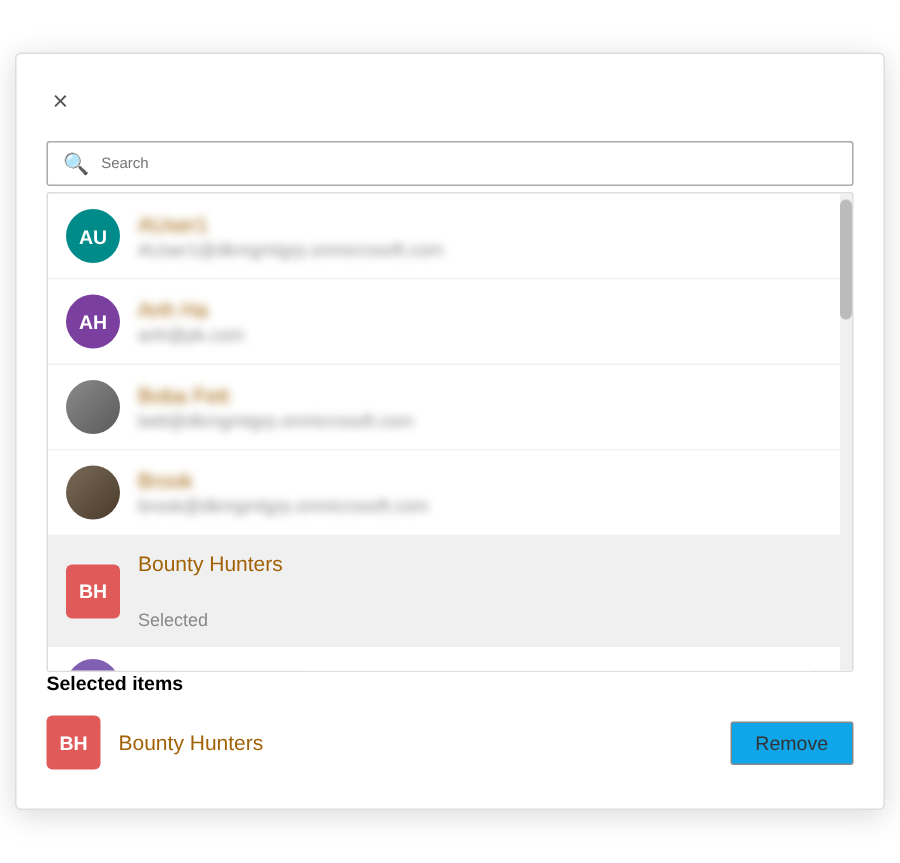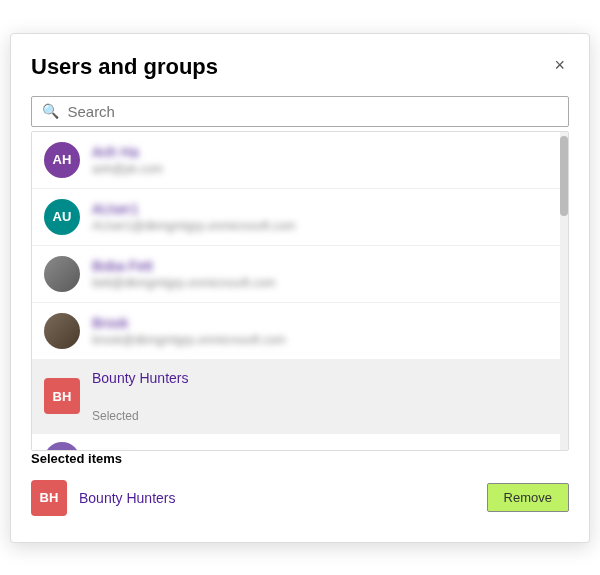--- a/index.html
+++ b/index.html
@@ -46,21 +46,21 @@
       align-items: center;
       border: 1px solid #aaa;
       border-radius: 2px;
       padding: 6px 10px;
       margin-bottom: 4px;
       gap: 8px;
     }
     .search-box input {
       border: none;
       outline: none;
-      font-size: 15px;
+      font-size: 10px;
       color: #333;
       width: 100%;
     }
     .search-icon-wrap {
       color: #666;
       font-size: 14px;
     }
     .list-container {
       border: 1px solid #ddd;
       border-radius: 2px;
@@ -99,21 +99,21 @@
     .avatar.square {
       border-radius: 4px;
     }
     .item-info {
       display: flex;
       flex-direction: column;
       gap: 2px;
     }
     .item-name {
       font-size: 14px;
-      color: #4c1d95;
+      color: #a16207;
       font-weight: 500;
     }
     .item-email {
       font-size: 12px;
       color: #888;
     }
     .item-selected-label {
       font-size: 12px;
       color: #888;
       margin-top: 21px;
@@ -144,21 +144,21 @@
     }
     .selected-item {
       display: flex;
       align-items: center;
       gap: 12px;
       padding: 6px 0;
     }
     .remove-btn {
       margin-left: auto;
       border: 1px solid #888;
-      background: #bef264;
+      background: #0ea5e9;
       padding: 6px 16px;
       font-size: 13px;
       cursor: pointer;
       border-radius: 2px;
       color: #333;
     }
     .blur-text {
       filter: blur(3px);
       user-select: none;
       display: inline-block;
@@ -173,45 +173,44 @@
       width: 36px; height: 36px; border-radius: 50%;
       background: linear-gradient(135deg, #7a6a5a 0%, #4a3a2a 100%);
       flex-shrink: 0;
     }
   </style>
 </head>
 <body>
 
 <div class="dialog">
   <div class="dialog-header">
-    <span class="dialog-title">Users and groups</span>
     <button class="close-btn">×</button>
   </div>
 
   <div class="search-box">
     <span class="search-icon-wrap">🔍</span>
     <input type="text" placeholder="Search" style="">
   </div>
 
   <div class="list-container">
     <div class="list-inner">
 
       <div class="list-item">
+        <div class="avatar" style="background-color:#008B8B;">AU</div>
+        <div class="item-info">
+          <span class="item-name"><span class="blur-text">AUser1</span></span>
+          <span class="item-email"><span class="blur-text">AUser1@dkmgmtgrp.onmicrosoft.com</span></span>
+        </div>
+      </div>
+
+      <div class="list-item">
         <div class="avatar" style="background-color:#7B3FA0;">AH</div>
         <div class="item-info">
           <span class="item-name"><span class="blur-text">Anh Ha</span></span>
           <span class="item-email"><span class="blur-text">anh@pk.com</span></span>
-        </div>
-      </div>
-
-      <div class="list-item">
-        <div class="avatar" style="background-color:#008B8B;">AU</div>
-        <div class="item-info">
-          <span class="item-name"><span class="blur-text">AUser1</span></span>
-          <span class="item-email"><span class="blur-text">AUser1@dkmgmtgrp.onmicrosoft.com</span></span>
         </div>
       </div>
 
       <div class="list-item">
         <div class="photo-circle-1"></div>
         <div class="item-info">
           <span class="item-name"><span class="blur-text">Boba Fett</span></span>
           <span class="item-email"><span class="blur-text">bett@dkmgmtgrp.onmicrosoft.com</span></span>
         </div>
       </div>

